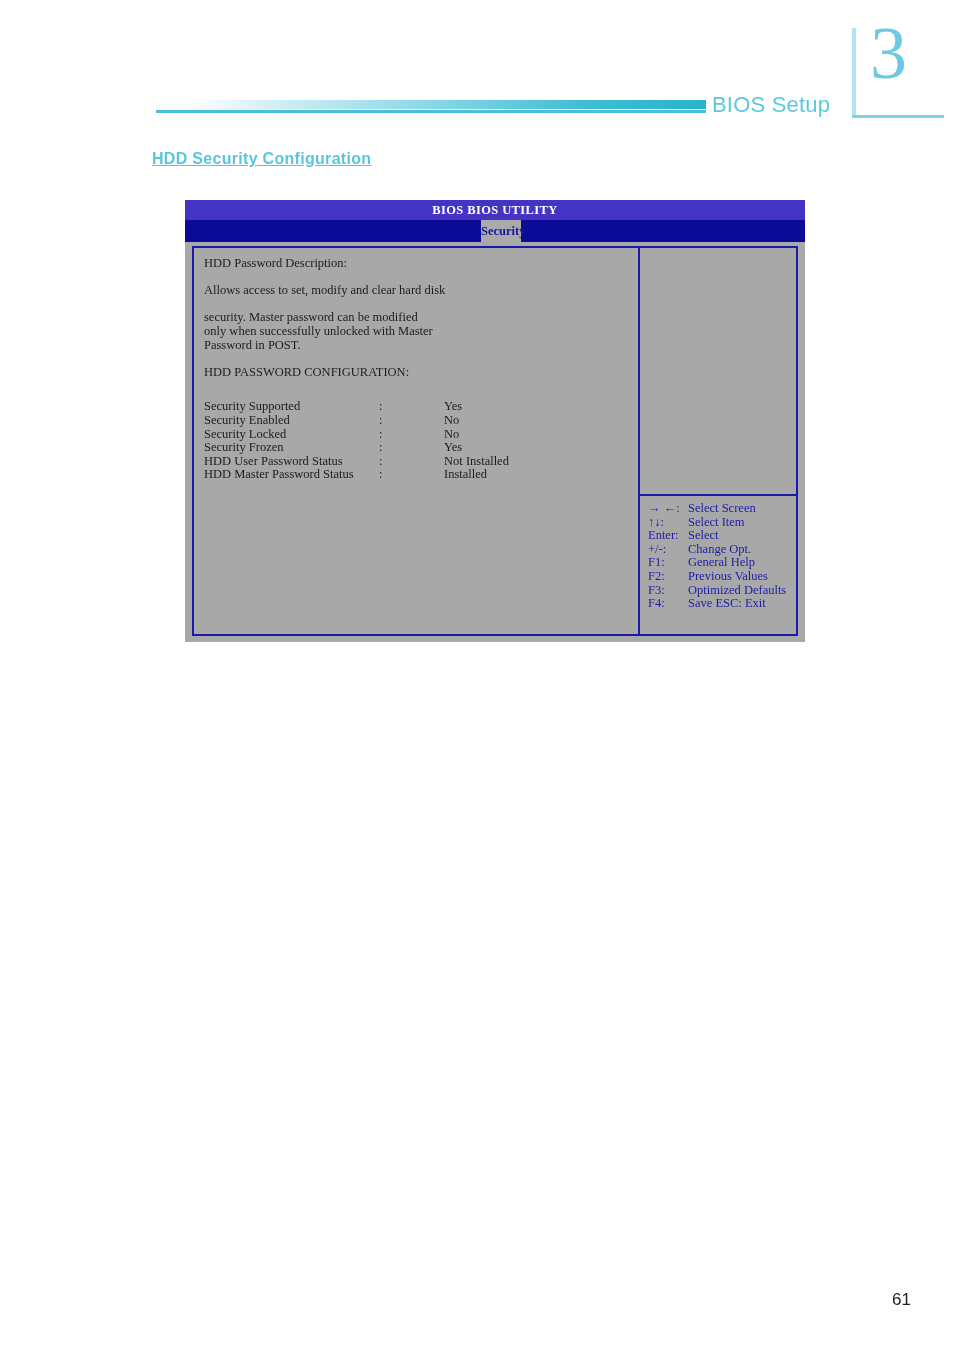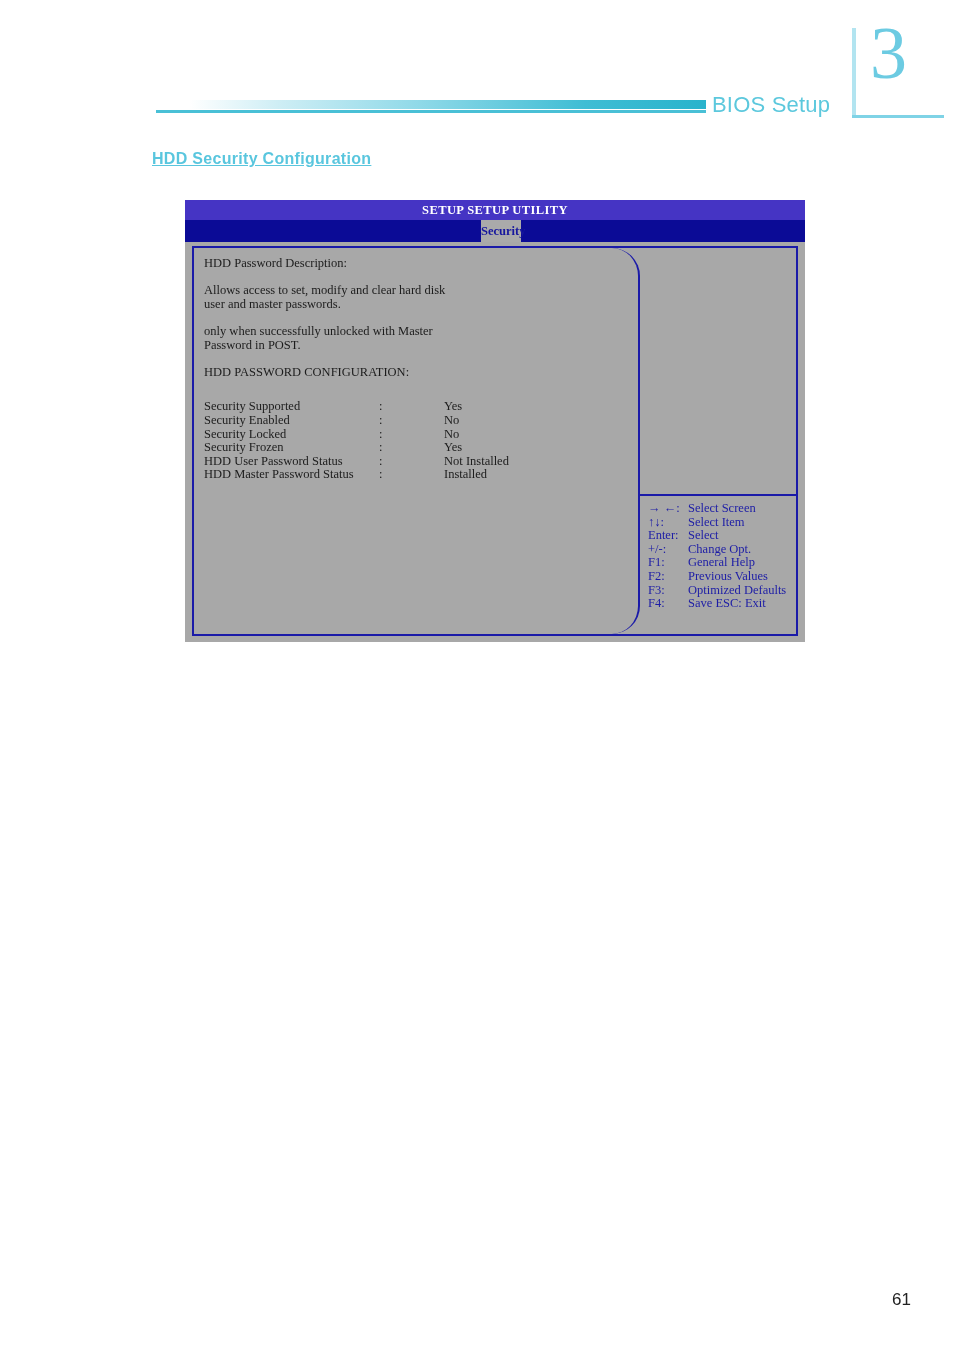--- a/index.html
+++ b/index.html
@@ -148,21 +148,20 @@
     border: 2px solid #1a1aa8;
     box-sizing: border-box;
     display: flex;
   }
   .panel-left {
     width: 446px;
     box-sizing: border-box;
     border-right: 2px solid #1a1aa8;
     padding: 9px 0 0 10px;
     position: relative;
-    border-radius: 28px;
   }
   .panel-right {
     flex: 1;
     position: relative;
     box-sizing: border-box;
   }
   .help-divider {
     position: absolute;
     left: 0;
     top: 246px;
@@ -245,36 +244,36 @@
     <div class="chapter-vline"></div>
     <div class="chapter-hline"></div>
     <div class="chapter-num">3</div>
   </div>
 </div>
 
 <div class="section-heading">HDD Security Configuration</div>
 
 <div class="bios-window">
 
-  <div class="bios-titlebar">SETUP SETUP UTILITY</div>
+  <div class="bios-titlebar">BIOS BIOS UTILITY</div>
 
   <div class="bios-tabbar">
     <div class="bios-tab">Security</div>
   </div>
 
   <div class="bios-body">
     <div class="bios-panels">
 
       <div class="panel-left">
         <div id="desc-container">
             <div class="desc-line">HDD Password Description:</div>
             <div class="desc-gap"></div>
             <div class="desc-line">Allows access to set, modify and clear hard disk</div>
-            <div class="desc-line">user and master passwords.</div>
             <div class="desc-gap"></div>
+            <div class="desc-line">security. Master password can be modified</div>
             <div class="desc-line">only when successfully unlocked with Master</div>
             <div class="desc-line">Password in POST.</div>
             <div class="desc-gap"></div>
             <div class="desc-line">HDD PASSWORD CONFIGURATION:</div>
           </div>
         <div class="status-table" id="status-container">
             <div class="status-row">
               <span class="status-label">Security Supported</span>
               <span class="status-colon">:</span>
               <span class="status-value">Yes</span>

